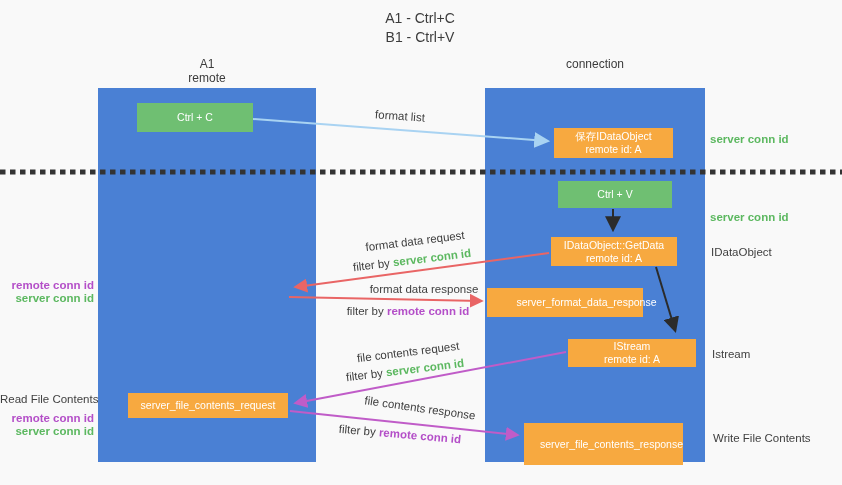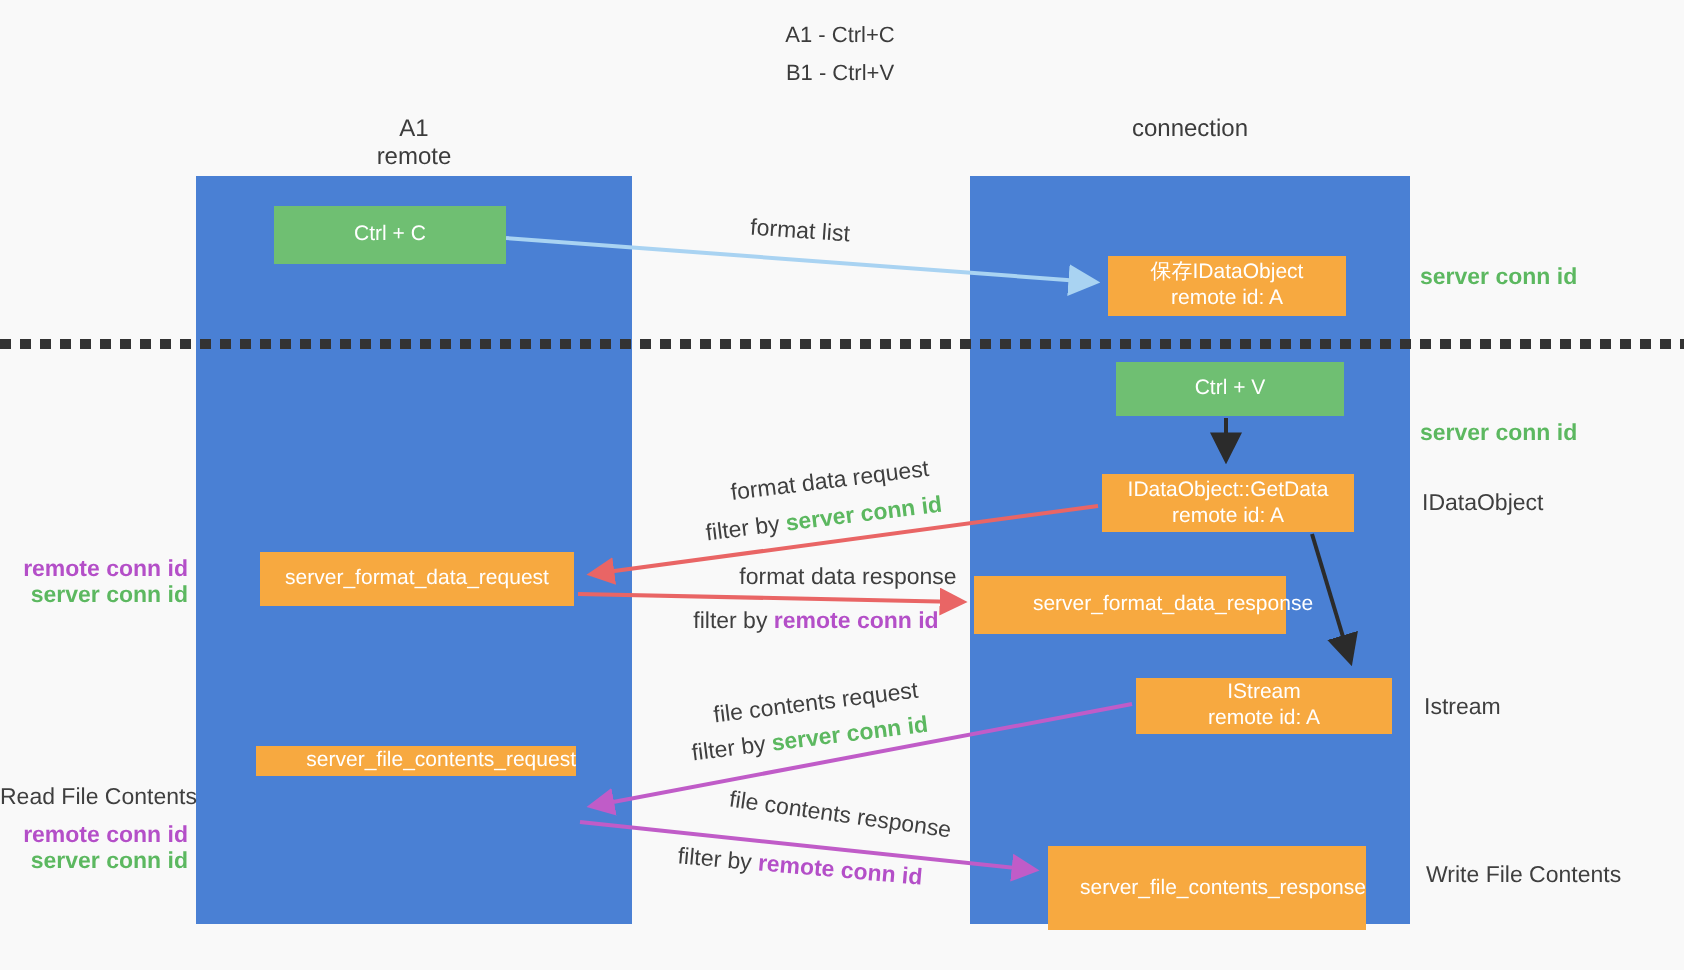--- a/index.html
+++ b/index.html
@@ -5,21 +5,21 @@
   * { margin:0; padding:0; box-sizing:border-box; }
   html,body { background:#e9e9e9; }
   body { font-family:"Liberation Sans", sans-serif; }
   #canvas {
     position:relative; width:842px; height:485px;
     background:#f9f9f9; overflow:hidden;
     font-family:"Liberation Sans", sans-serif;
   }
   .title {
     position:absolute; left:300px; top:9px; width:240px;
-    text-align:center; font-size:11px; line-height:19px; color:#3c3c3c;
+    text-align:center; font-size:14px; line-height:19px; color:#3c3c3c;
   }
   .col-header {
     position:absolute; width:120px; text-align:center;
     font-size:12px; line-height:14px; color:#3c3c3c;
   }
   .lifeline {
     position:absolute; top:88px; height:374px; background:#4a80d4;
   }
   svg.overlay { position:absolute; left:0; top:0; z-index:3; pointer-events:none; }
   .node {
@@ -104,34 +104,31 @@
 
   <div class="node green" style="left:558px; top:181px; width:114px; height:27px;">
     <div>Ctrl + V</div>
   </div>
 
   <div class="node orange" style="left:551px; top:237px; width:126px; height:29px;">
     <div>IDataObject::GetData</div>
     <div>remote id: A</div>
   </div>
 
-  <div class="node orange" style="left:130px; top:276px; width:157px; height:27px;">
-    <div>server_format_data_request</div>
-  </div>
 
   <div class="node orange" style="left:487px; top:288px; width:156px; height:29px;padding-left:43px;">
     <div>server_format_data_response</div>
   </div>
 
   <div class="node orange" style="left:568px; top:339px; width:128px; height:28px;">
     <div>IStream</div>
     <div>remote id: A</div>
   </div>
 
-  <div class="node orange" style="left:128px; top:373px; width:160px; height:15px;align-items:flex-end;">
+  <div class="node orange" style="left:128px; top:393px; width:160px; height:25px;">
     <div>server_file_contents_request</div>
   </div>
 
   <div class="node orange" style="left:524px; top:423px; width:159px; height:42px;align-items:flex-end;">
     <div>server_file_contents_response</div>
   </div>
 
   <div class="lbl" style="left:350px; top:110px; width:100px; transform:rotate(4deg);">format list</div>
 
   <div class="lbl" style="left:345px; top:235px; width:140px; transform:rotate(-7deg);">format data request</div>

